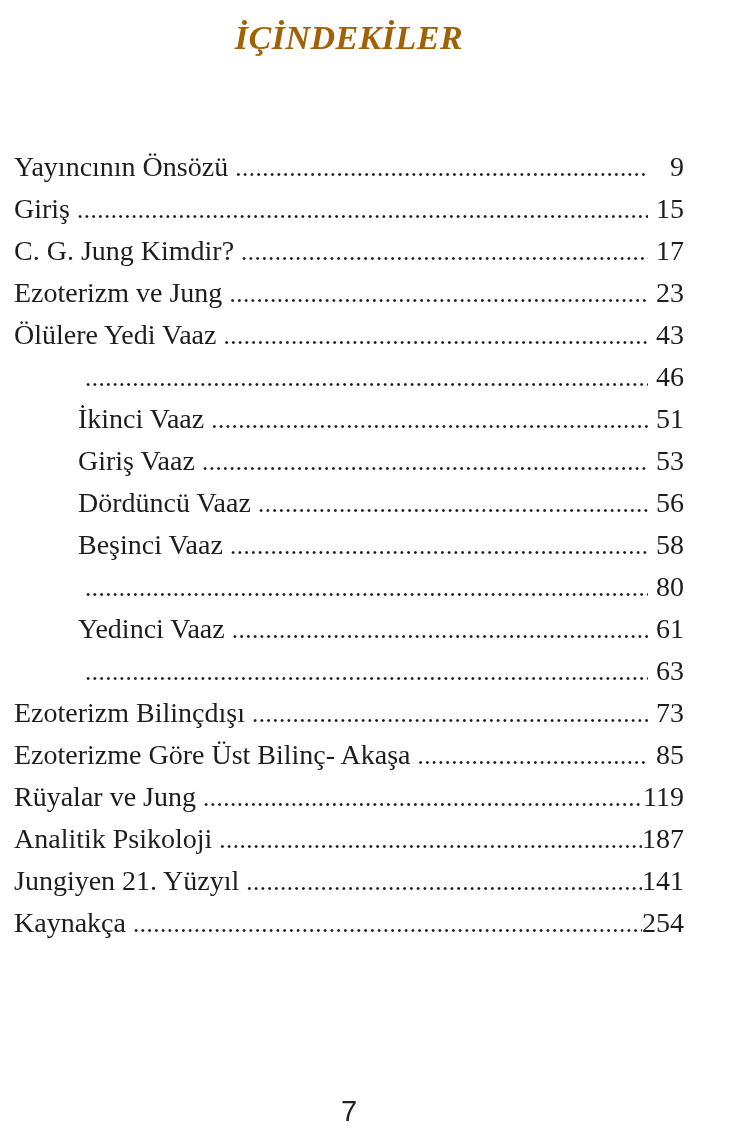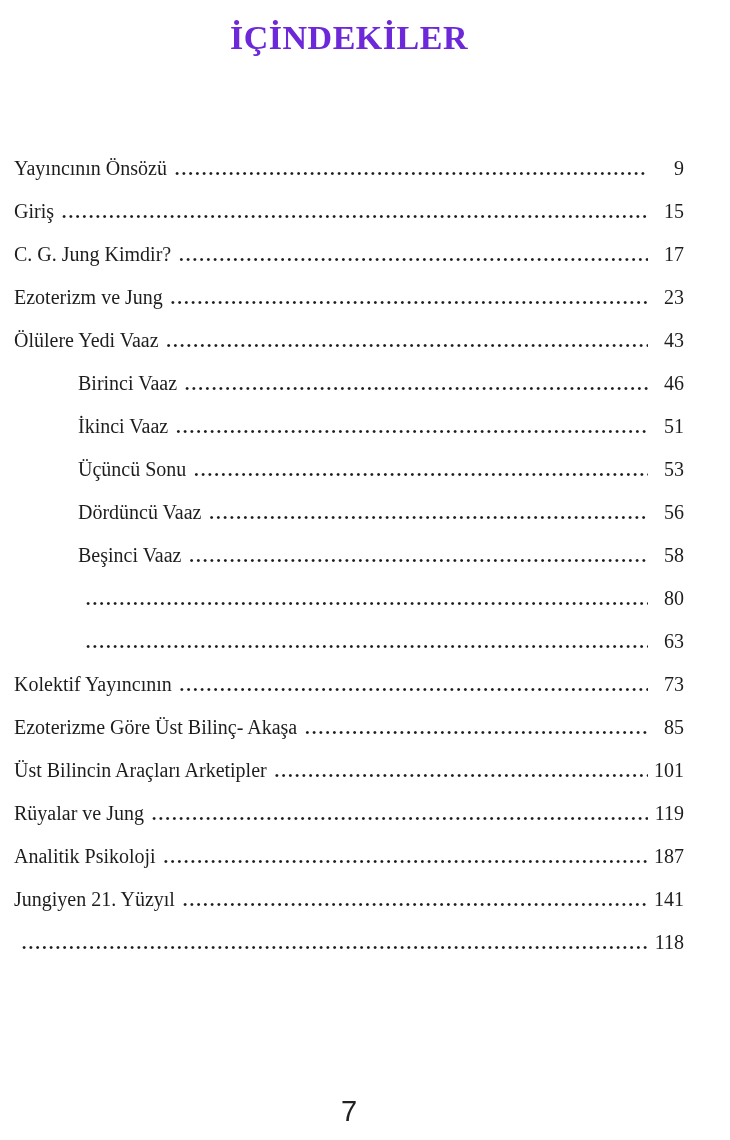--- a/index.html
+++ b/index.html
@@ -13,29 +13,30 @@
     overflow: hidden;
     box-sizing: border-box;
   }
   .title {
     margin: 18px 46px 8px 14px;
     text-align: center;
     font-size: 34px;
     line-height: 1.2;
     font-weight: bold;
     letter-spacing: 0.5px;
-    color: #6d28d9;
+    color: #a16207;
+    font-style: italic;
   }
   .toc {
     margin: 87px 46px 0 14px;
   }
   .row {
     display: flex;
     align-items: baseline;
-    font-size: 20px;
+    font-size: 28px;
     line-height: 41px;
     white-space: nowrap;
   }
   .row.indent { padding-left: 64px; }
   .label { flex: 0 0 auto; }
   .leader {
     flex: 1 1 auto;
     overflow: hidden;
     min-width: 0;
     white-space: nowrap;
@@ -93,33 +94,32 @@
       <span class="page-num">23</span>
     </div>
 
     <div class="row">
       <span class="label">Ölülere Yedi Vaaz</span>
       <span class="leader"></span>
       <span class="page-num">43</span>
     </div>
 
     <div class="row indent">
-      <span class="label">Birinci Vaaz</span>
       <span class="leader"></span>
       <span class="page-num">46</span>
     </div>
 
     <div class="row indent">
       <span class="label">İkinci Vaaz</span>
       <span class="leader"></span>
       <span class="page-num">51</span>
     </div>
 
     <div class="row indent">
-      <span class="label">Üçüncü Sonu</span>
+      <span class="label">Giriş Vaaz</span>
       <span class="leader"></span>
       <span class="page-num">53</span>
     </div>
 
     <div class="row indent">
       <span class="label">Dördüncü Vaaz</span>
       <span class="leader"></span>
       <span class="page-num">56</span>
     </div>
 
@@ -127,62 +127,63 @@
       <span class="label">Beşinci Vaaz</span>
       <span class="leader"></span>
       <span class="page-num">58</span>
     </div>
 
     <div class="row indent">
       <span class="leader"></span>
       <span class="page-num">80</span>
     </div>
 
+    <div class="row indent">
+      <span class="label">Yedinci Vaaz</span>
+      <span class="leader"></span>
+      <span class="page-num">61</span>
+    </div>
 
     <div class="row indent">
       <span class="leader"></span>
       <span class="page-num">63</span>
     </div>
 
     <div class="row">
-      <span class="label">Kolektif Yayıncının</span>
+      <span class="label">Ezoterizm Bilinçdışı</span>
       <span class="leader"></span>
       <span class="page-num">73</span>
     </div>
 
     <div class="row">
       <span class="label">Ezoterizme Göre Üst Bilinç- Akaşa</span>
       <span class="leader"></span>
       <span class="page-num">85</span>
     </div>
 
-    <div class="row">
-      <span class="label">Üst Bilincin Araçları Arketipler</span>
-      <span class="leader"></span>
-      <span class="page-num">101</span>
-    </div>
 
     <div class="row">
       <span class="label">Rüyalar ve Jung</span>
       <span class="leader"></span>
       <span class="page-num">119</span>
     </div>
 
     <div class="row">
       <span class="label">Analitik Psikoloji</span>
       <span class="leader"></span>
       <span class="page-num">187</span>
     </div>
 
     <div class="row">
       <span class="label">Jungiyen 21. Yüzyıl</span>
       <span class="leader"></span>
       <span class="page-num">141</span>
     </div>
 
     <div class="row">
+      <span class="label">Kaynakça</span>
       <span class="leader"></span>
-      <span class="page-num">118</span>
+      <span class="page-num">254</span>
     </div>
   </div>
 
   <div class="footer">7</div>
 </div>
 
 </body></html>

